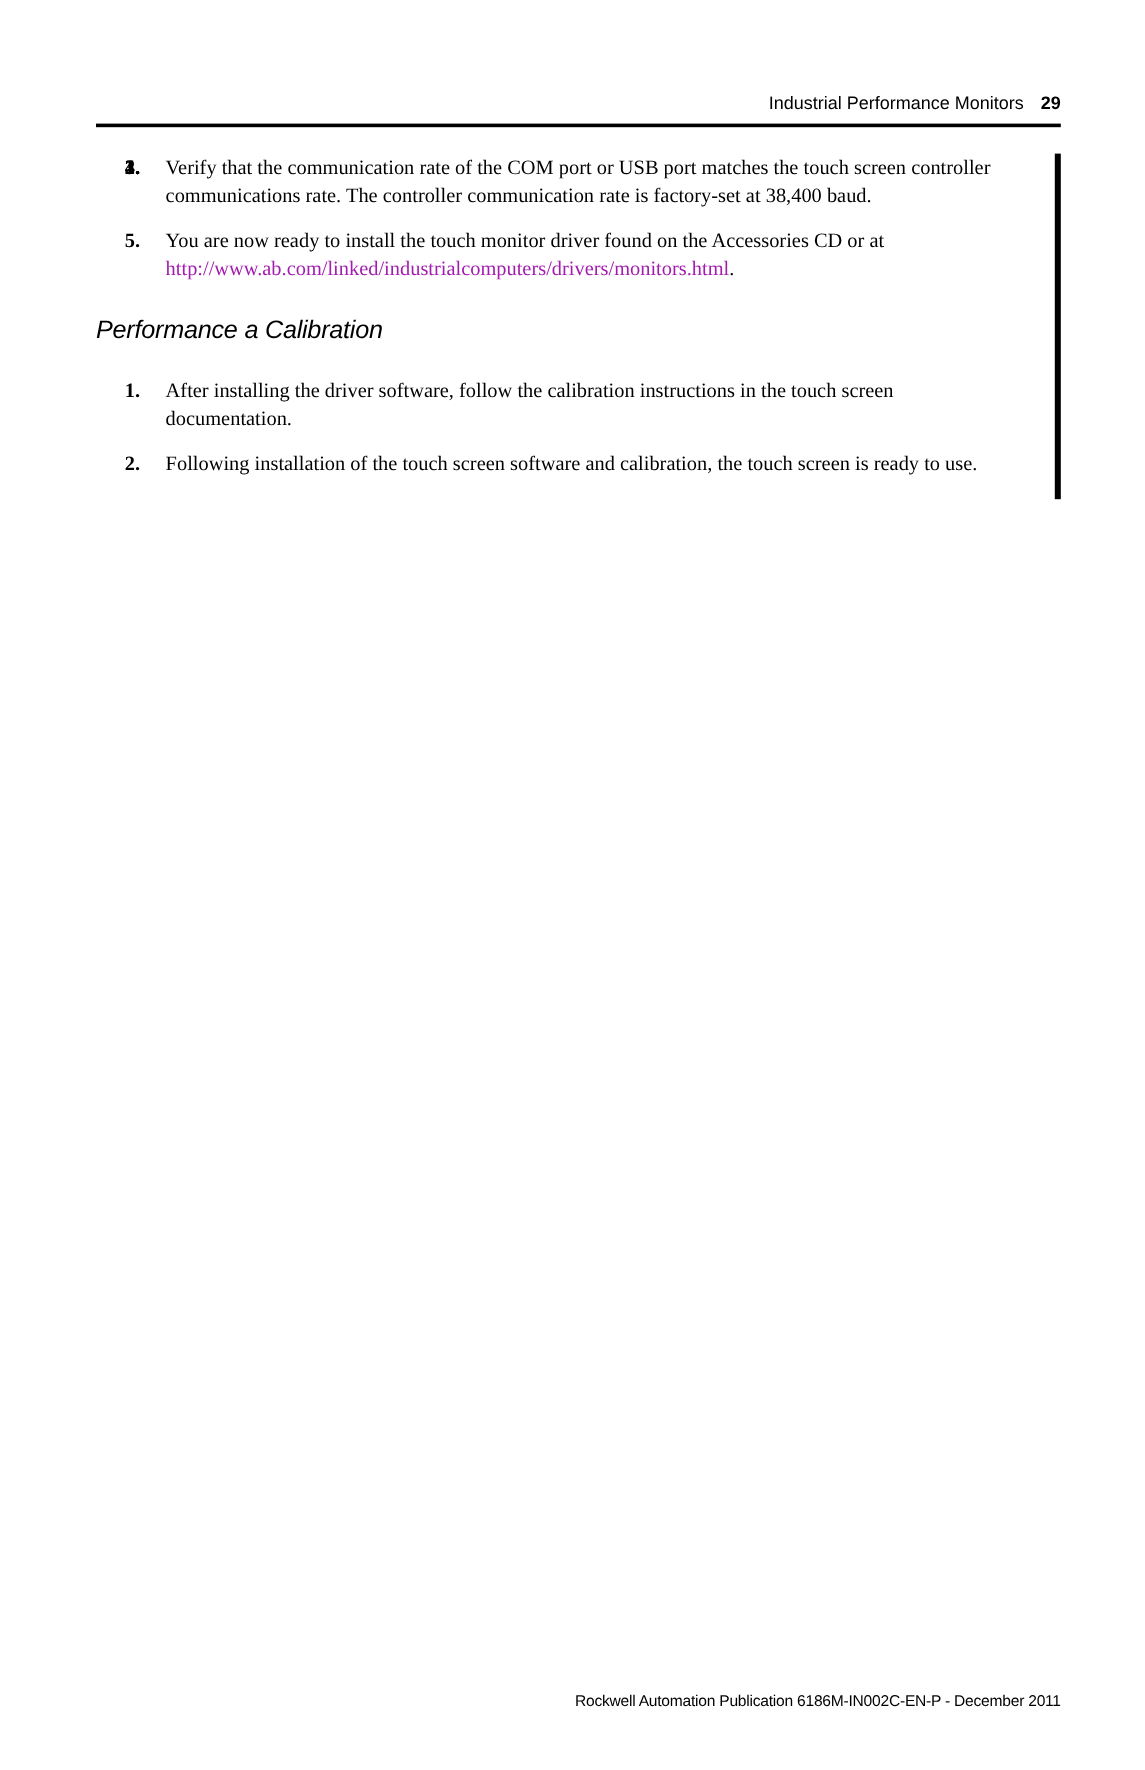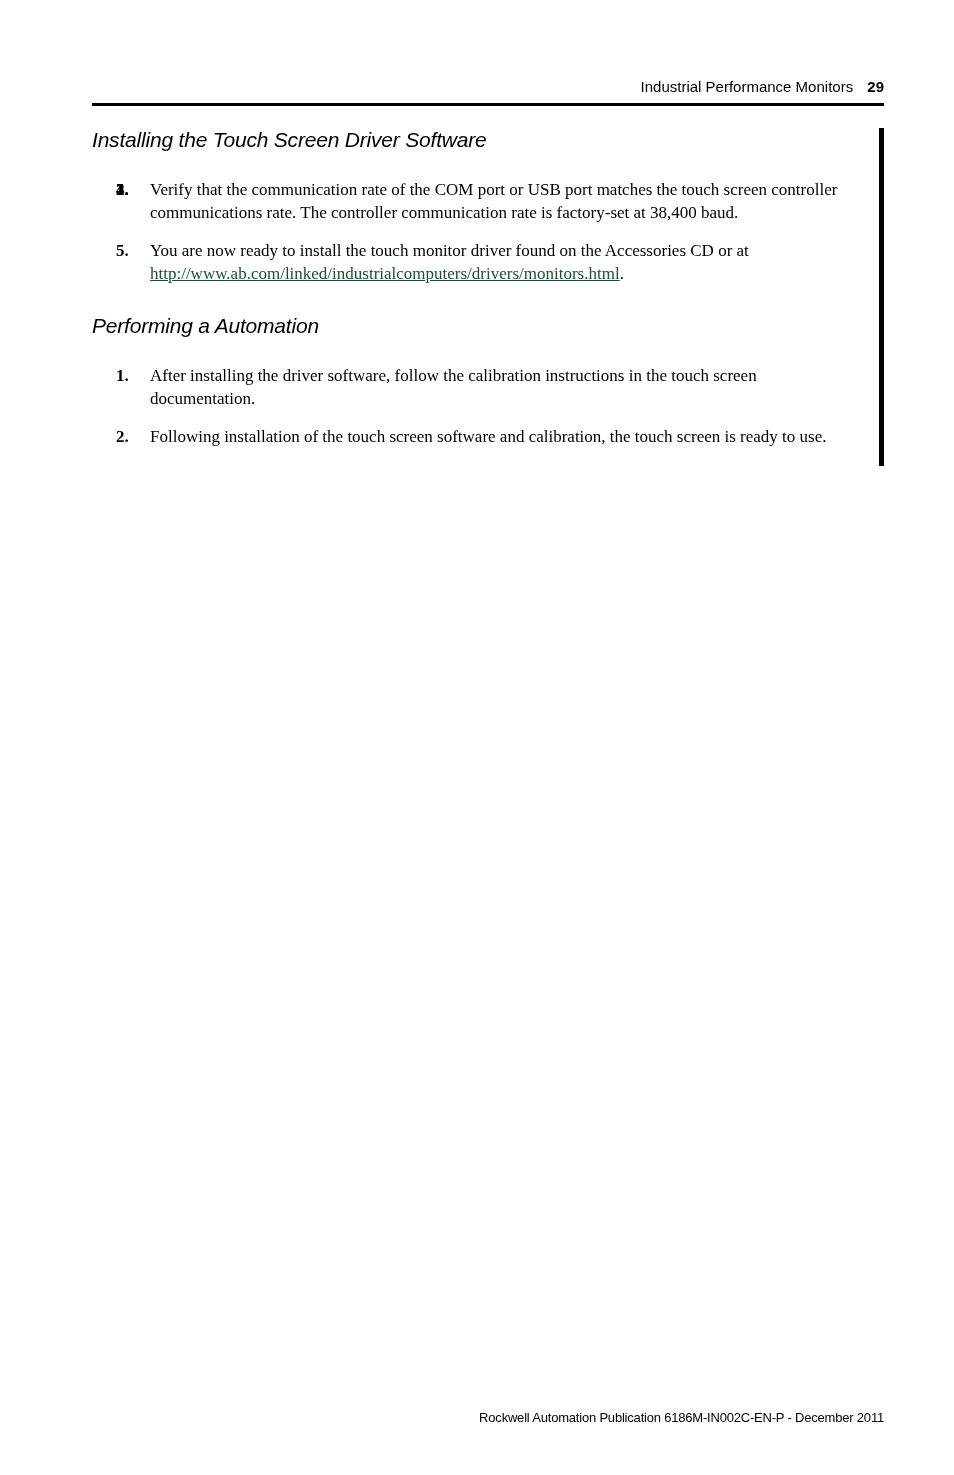--- a/index.html
+++ b/index.html
@@ -8,21 +8,20 @@
     background: #fff;
     width: 954px;
     height: 1475px;
     position: relative;
     color: #000;
   }
   .page {
     padding: 78px 70px 50px 80px;
     height: 100%;
     position: relative;
-    margin-left: 12px;
   }
   .header {
     text-align: right;
     font-family: 'Helvetica Neue', Arial, sans-serif;
     font-size: 15px;
     padding-bottom: 8px;
   }
   .header .pagenum {
     font-weight: bold;
     margin-left: 10px;
@@ -56,22 +55,21 @@
     margin-bottom: 14px;
     padding-left: 22px;
   }
   ol.numbered > li .num {
     position: absolute;
     left: -12px;
     font-weight: bold;
     font-family: Georgia, 'Times New Roman', serif;
   }
   a.link {
-    color: #14532d;
-    text-decoration: underline;
+    color: #a21caf;
   }
   .second-section {
     margin-top: 28px;
   }
   .footer {
     position: absolute;
     bottom: 50px;
     right: 70px;
     font-family: 'Helvetica Neue', Arial, sans-serif;
     font-size: 13px;
@@ -84,21 +82,20 @@
 <div class="page">
 
   <div class="header">
     <span>Industrial Performance Monitors</span>
     <span class="pagenum">29</span>
   </div>
   <hr class="header-rule">
 
   <div class="content-wrap">
 
-    <div class="section-title">Installing the Touch Screen Driver Software</div>
 
     <ol class="numbered">
       <li>
         <span class="num">1.</span>
       </li>
       <li>
         <span class="num">2.</span>
       </li>
       <li>
         <span class="num">3.</span>
@@ -106,21 +103,21 @@
       <li>
         <span class="num">4.</span>
         <span>Verify that the communication rate of the COM port or USB port matches the touch screen controller communications rate. The controller communication rate is factory-set at 38,400 baud.</span>
       </li>
       <li>
         <span class="num">5.</span>
         <span>You are now ready to install the touch monitor driver found on the Accessories CD or at </span><a class="link">http://www.ab.com/linked/industrialcomputers/drivers/monitors.html</a><span>.</span>
       </li>
     </ol>
 
-    <div class="section-title second-section">Performing a Automation</div>
+    <div class="section-title second-section">Performance a Calibration</div>
 
     <ol class="numbered">
       <li>
         <span class="num">1.</span>
         <span>After installing the driver software, follow the calibration instructions in the touch screen documentation.</span>
       </li>
       <li>
         <span class="num">2.</span>
         <span>Following installation of the touch screen software and calibration, the touch screen is ready to use.</span>
       </li>

